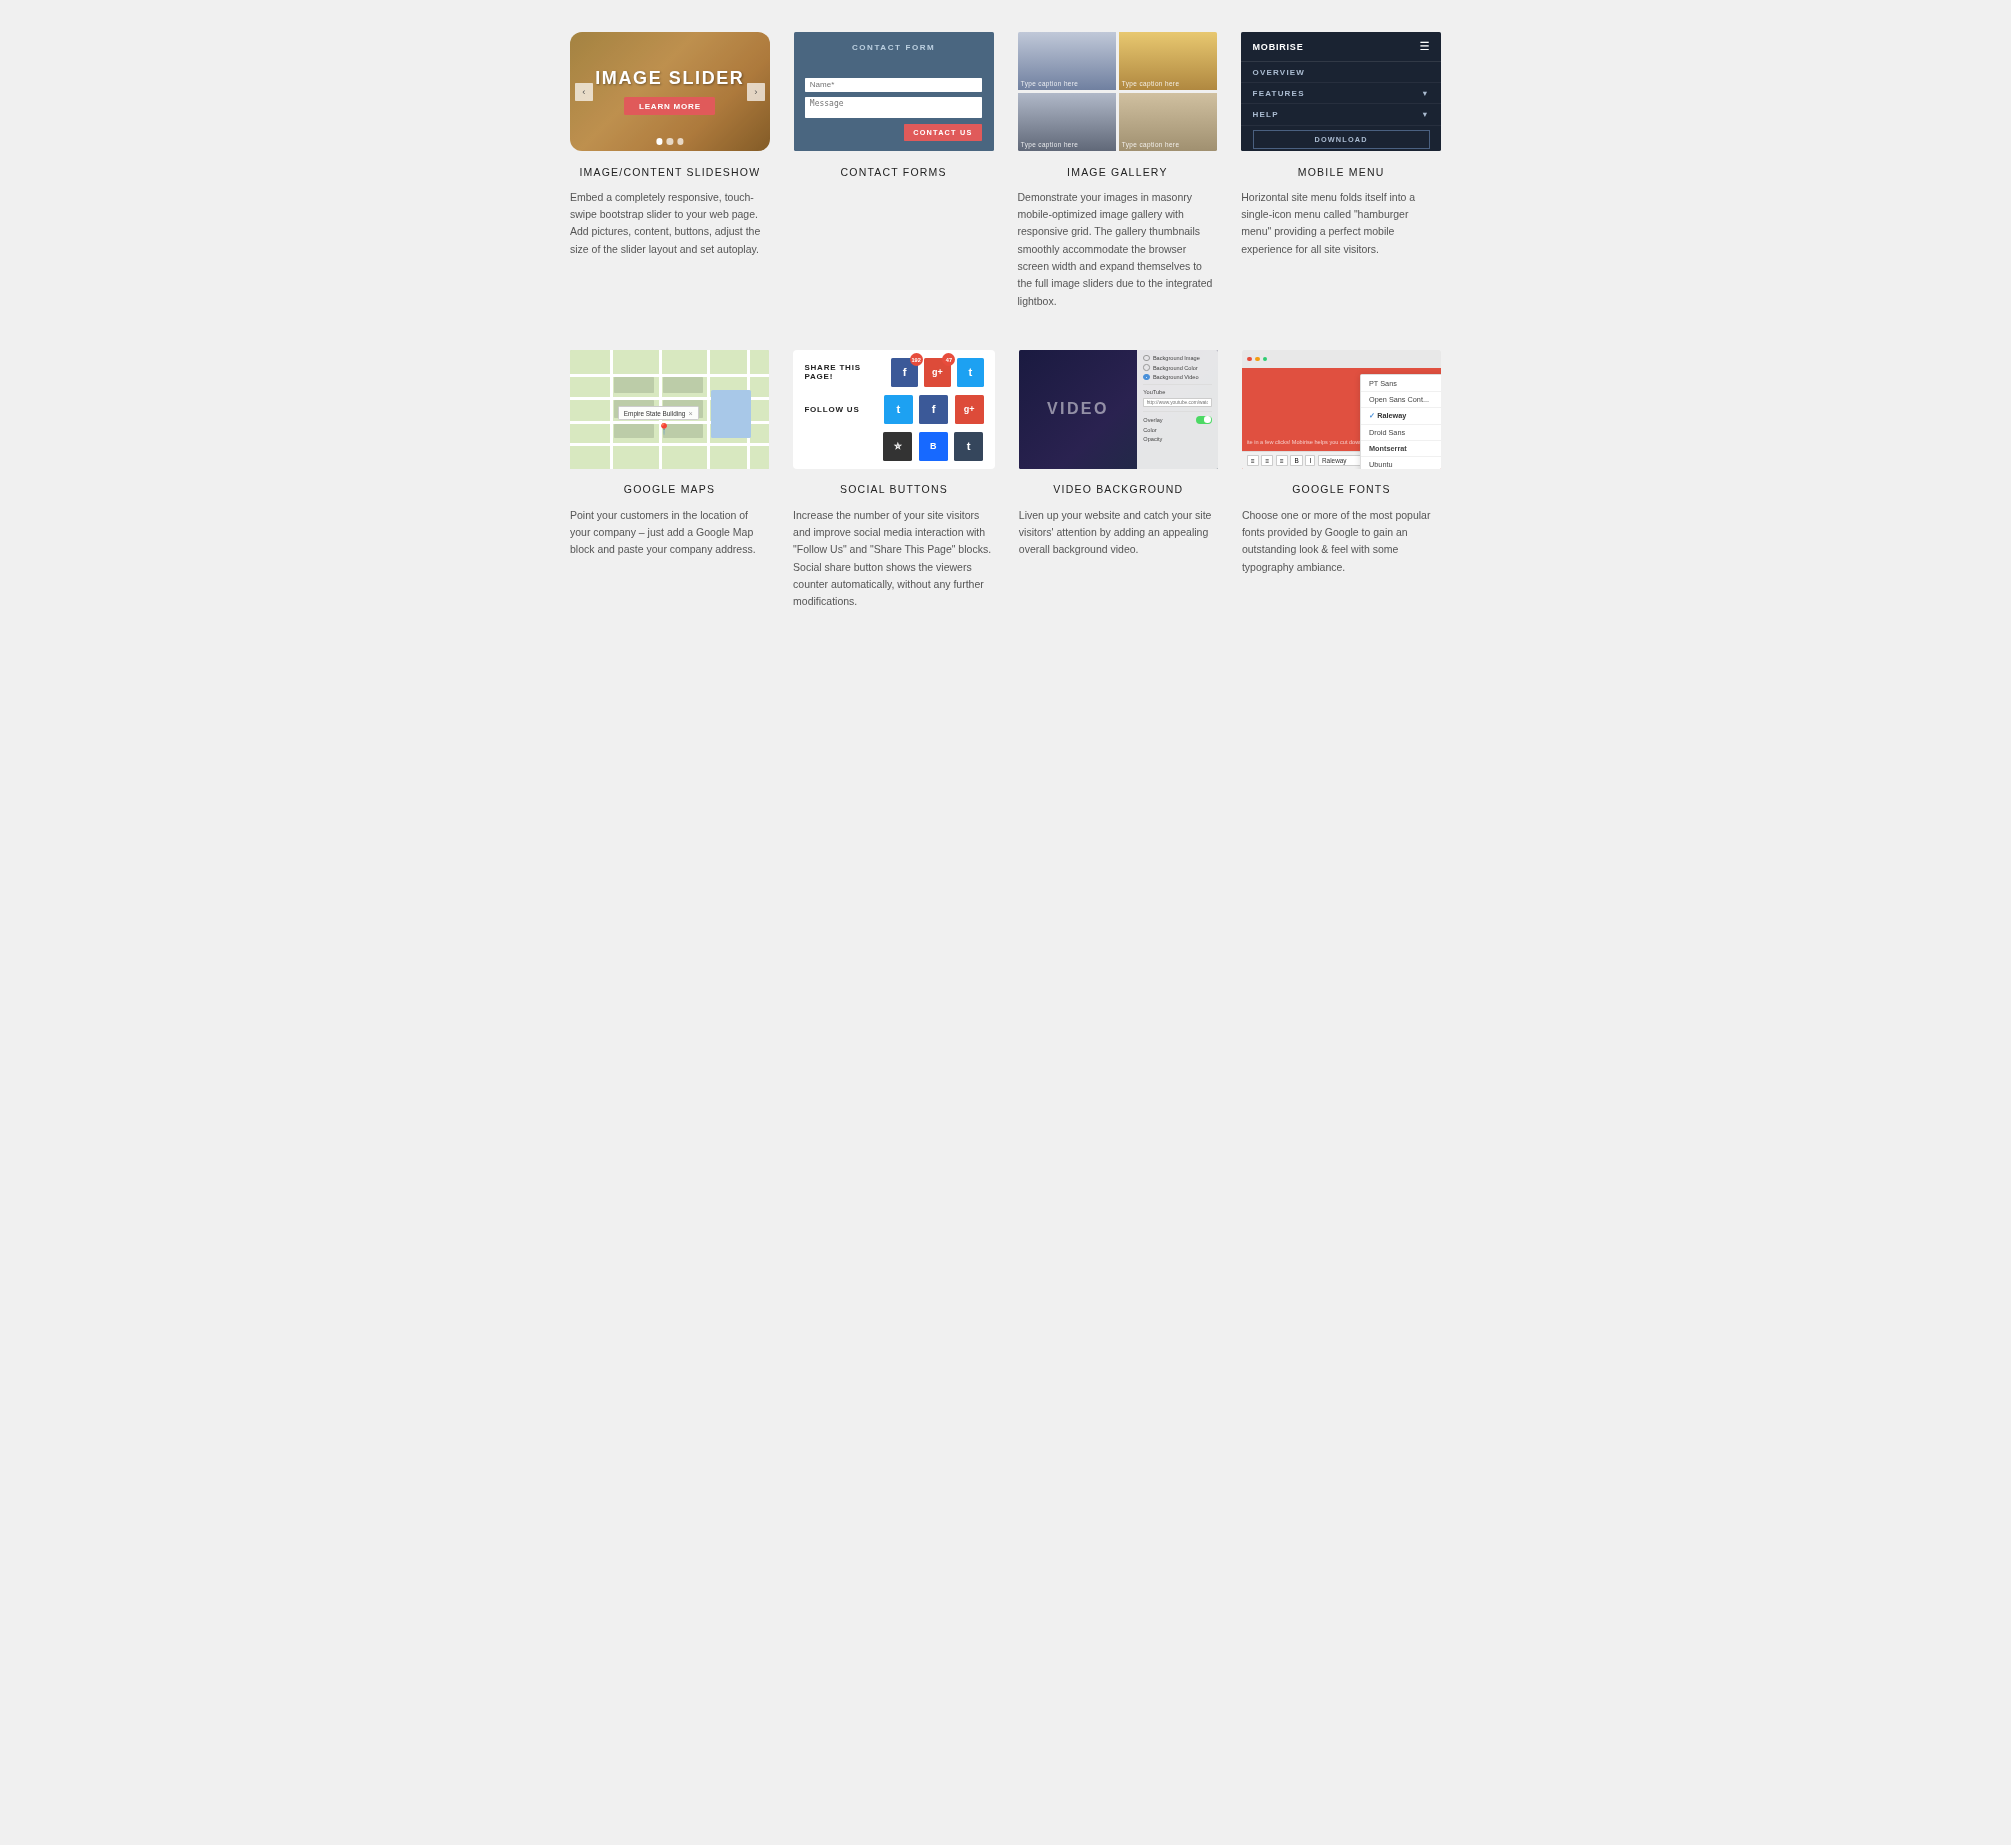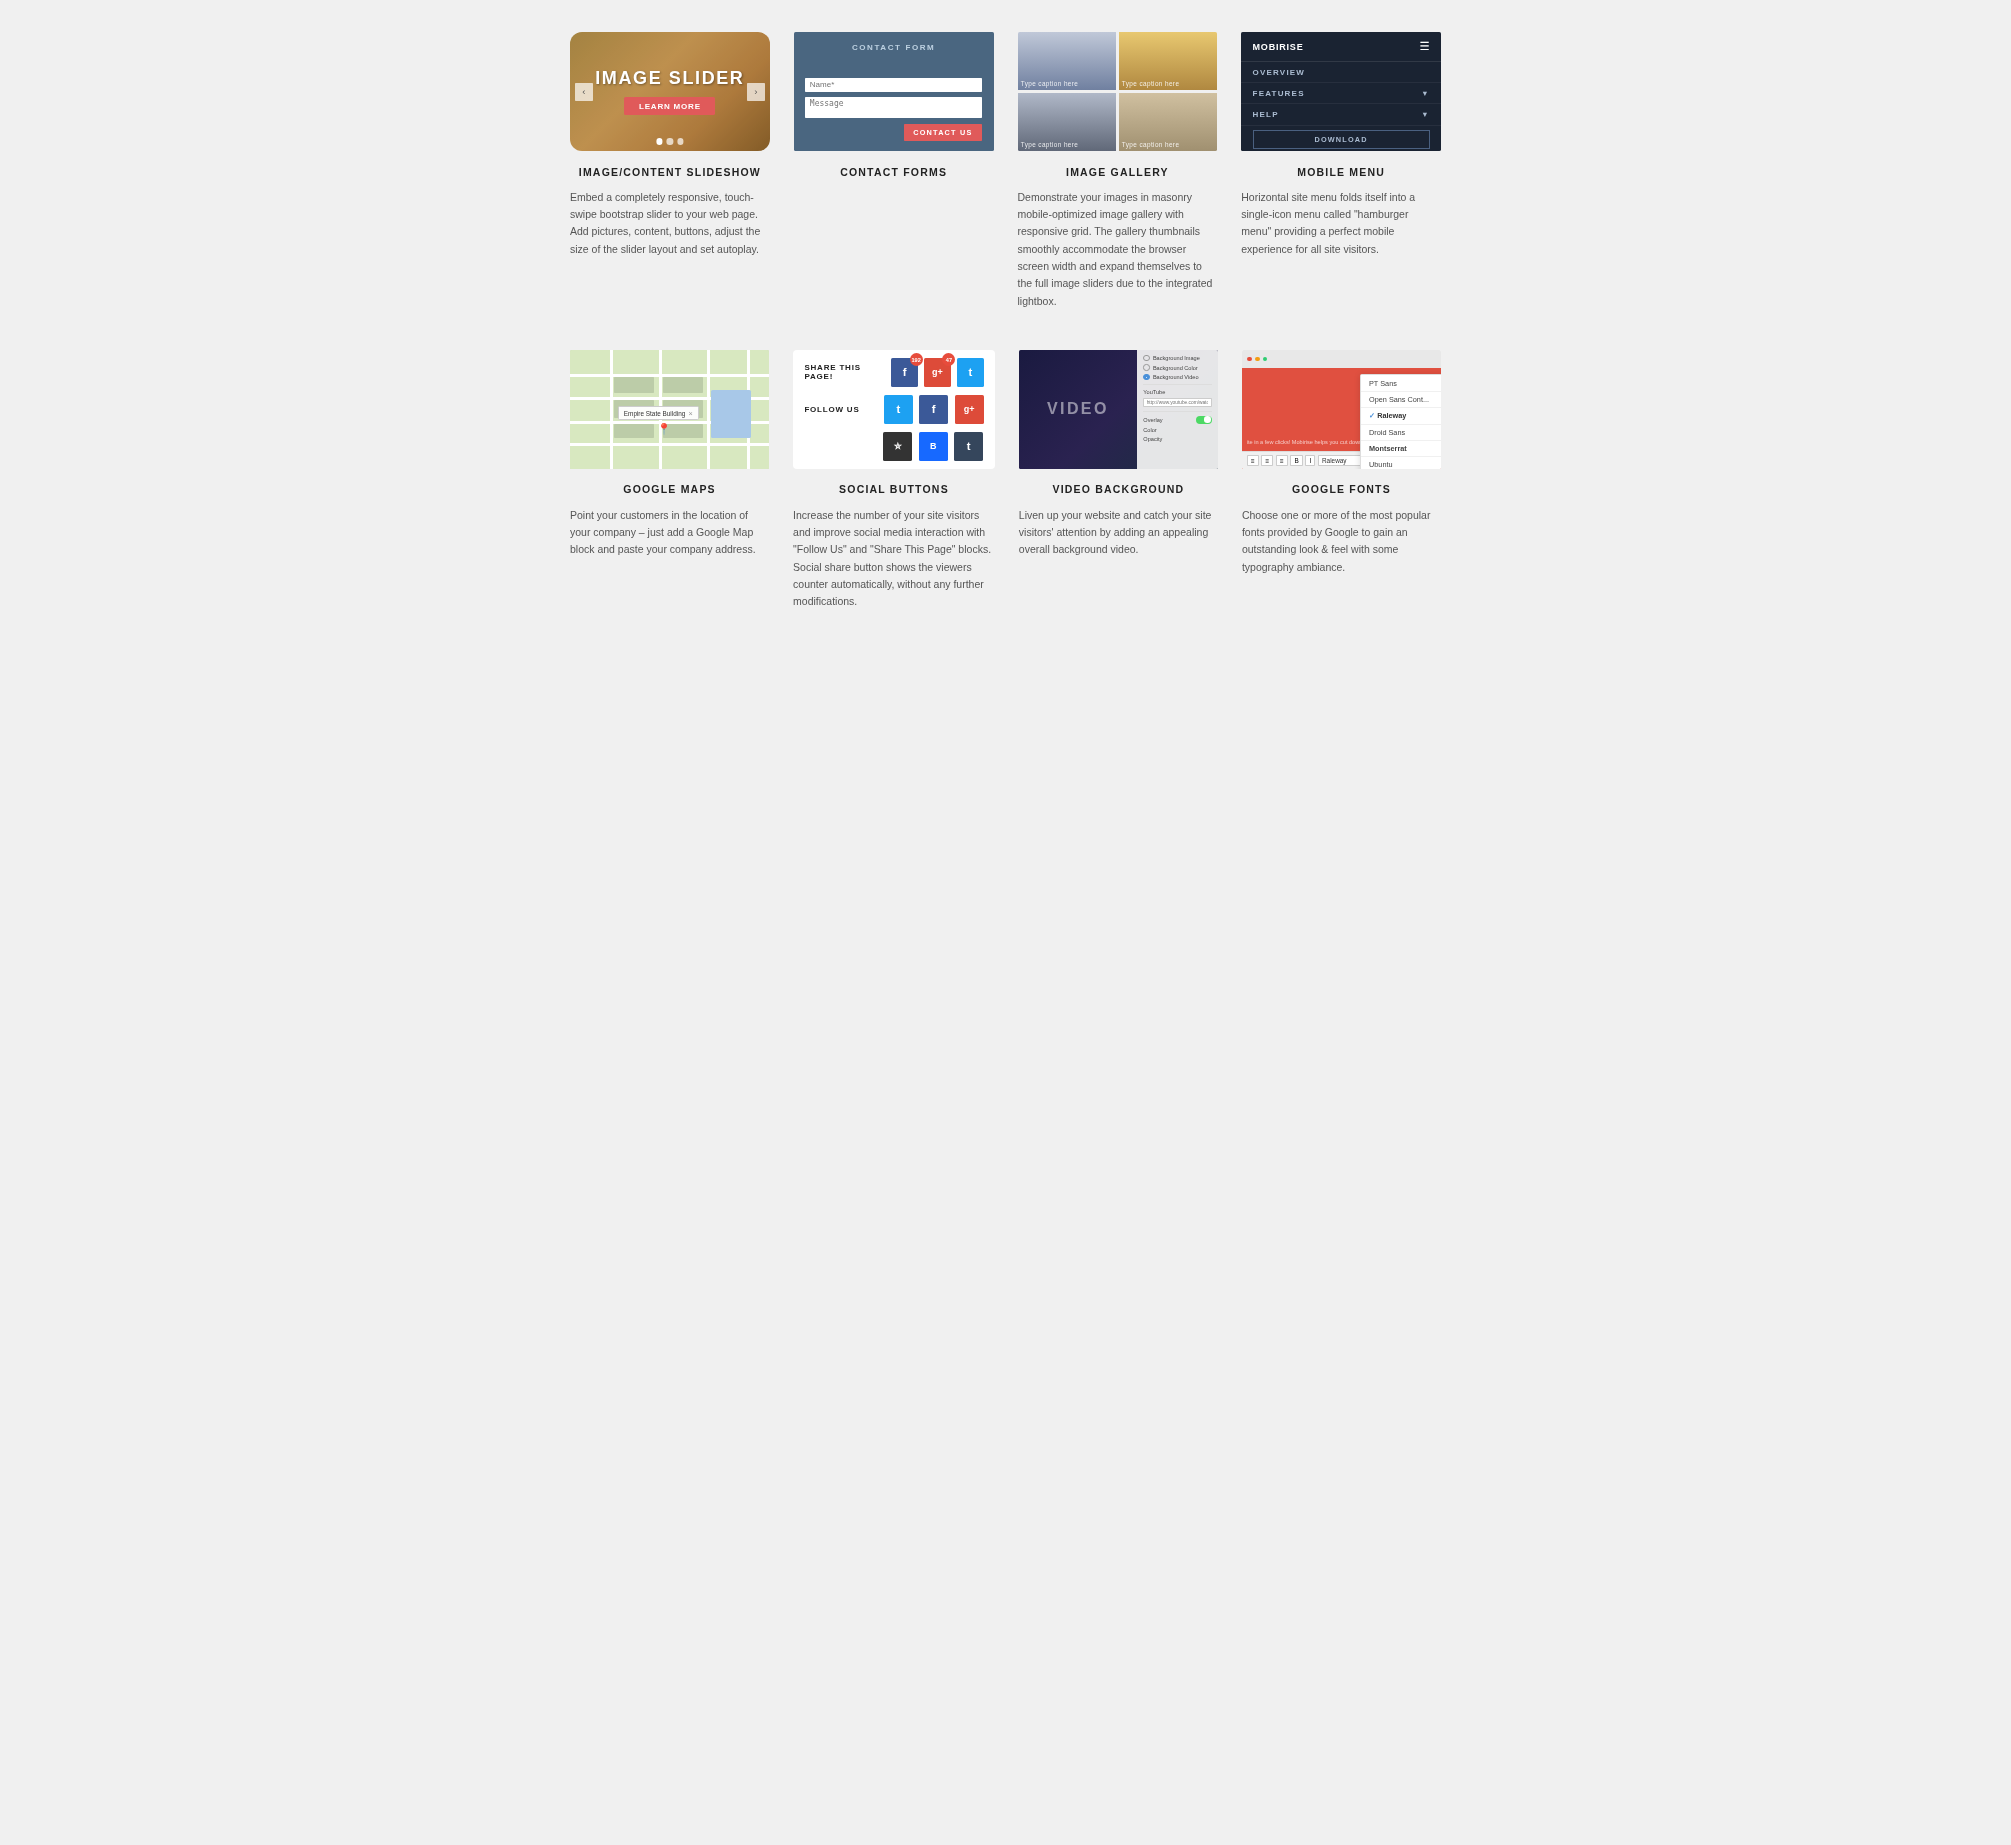--- a/index.html
+++ b/index.html
@@ -25,21 +25,21 @@
     }
     .card-image {
       width: 100%;
       height: 119px;
       overflow: hidden;
       margin-bottom: 14.5px;
       position: relative;
     }
     .card-title {
       font-size: 10.5px;
-      font-weight: 700;
+      font-weight: 400;
       letter-spacing: 1.2px;
       margin-bottom: 11.3px;
       color: #222;
       text-align: center;
     }
     .card-desc {
       font-size: 10.5px;
       line-height: 1.65;
       color: #555;
     }

